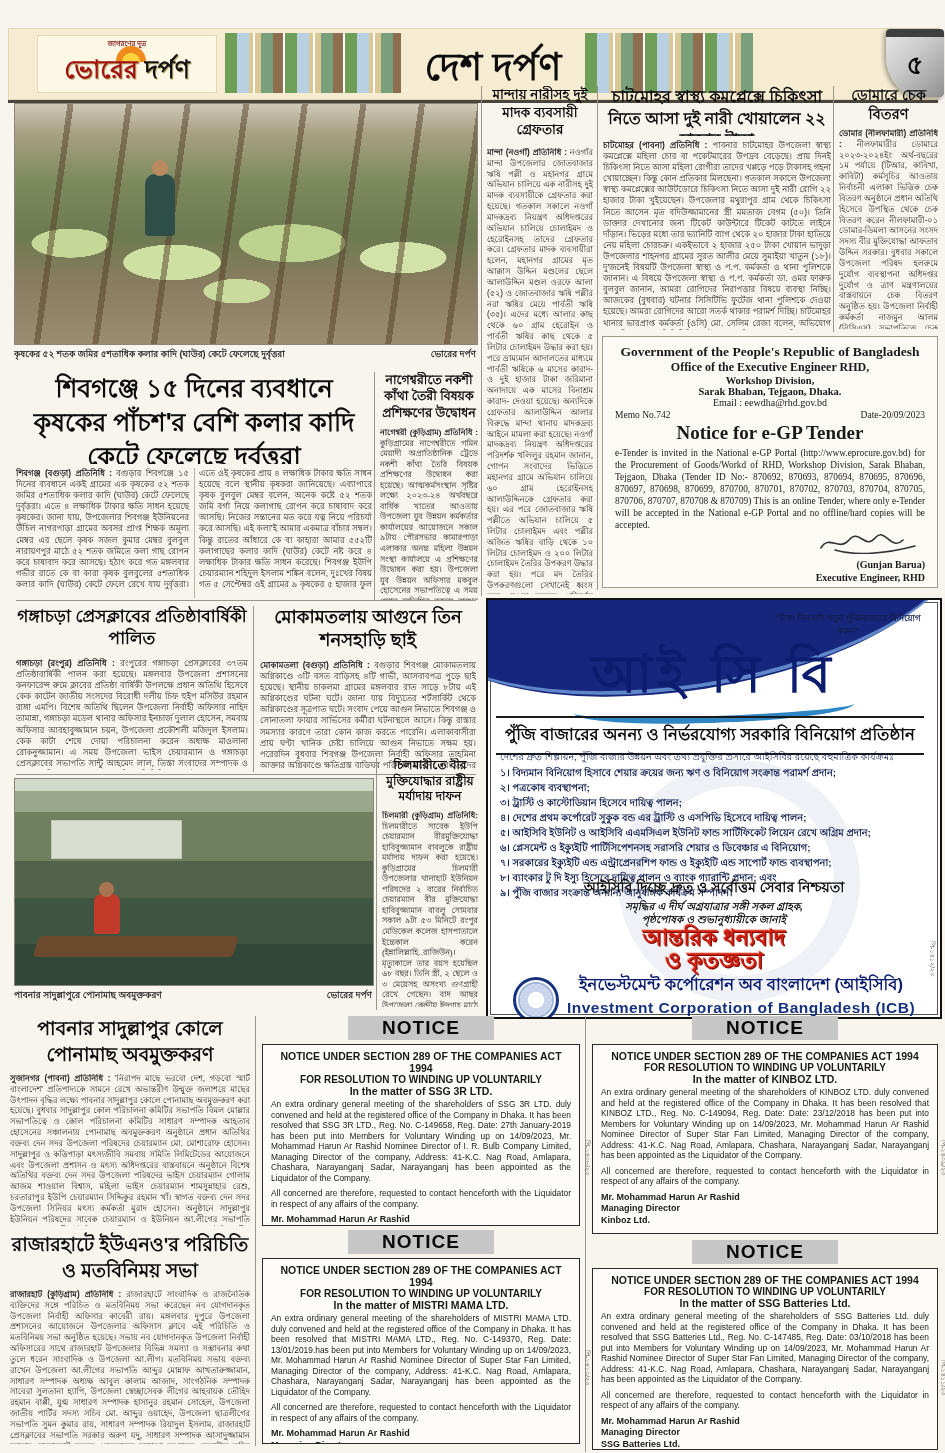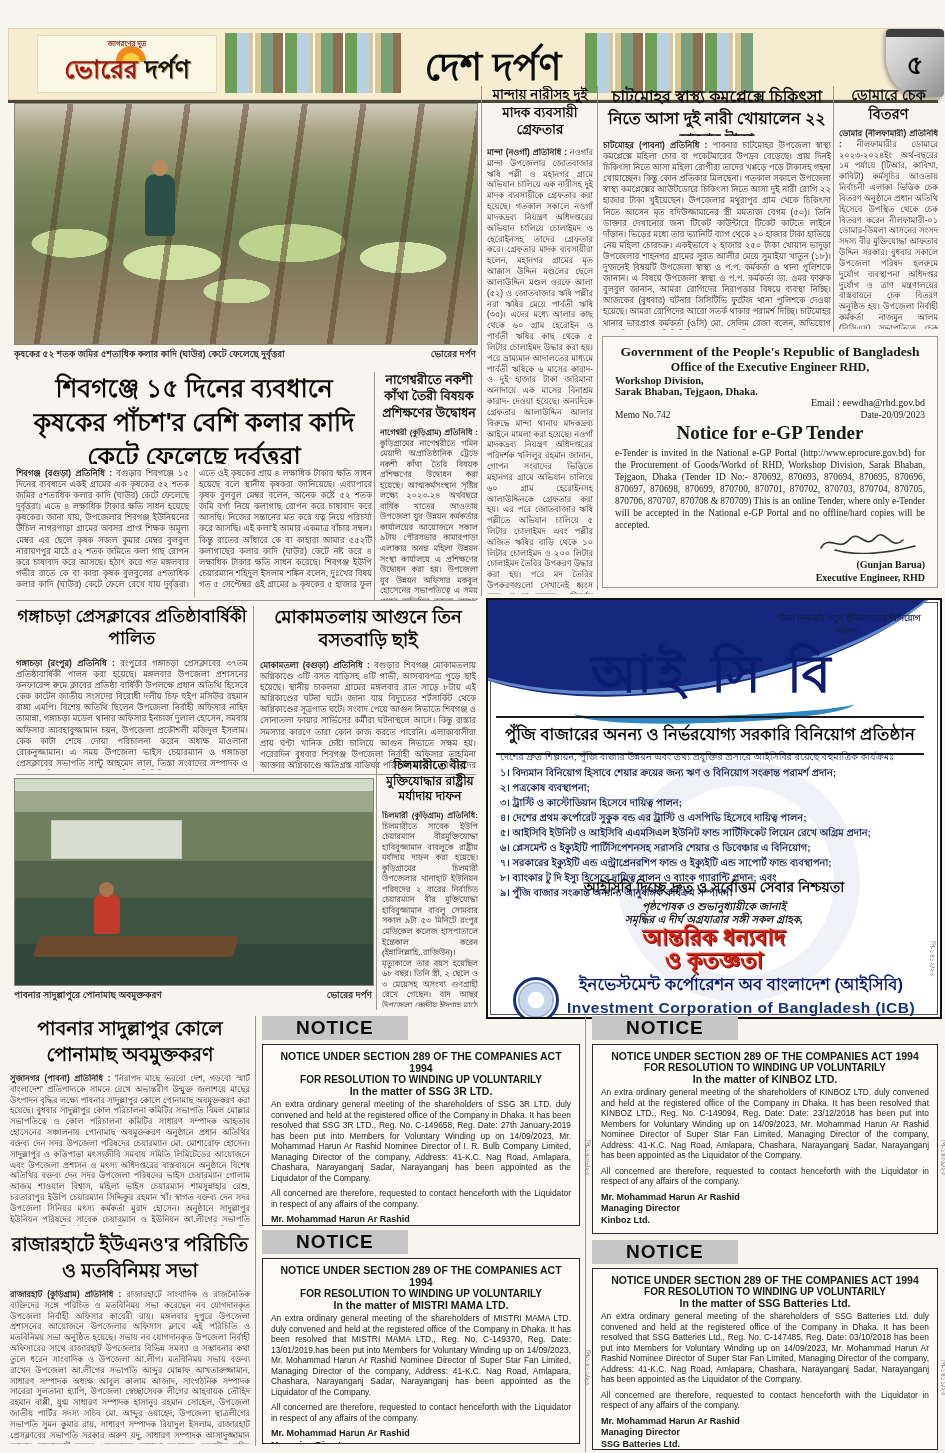--- a/index.html
+++ b/index.html
@@ -55,22 +55,22 @@
   .hl{font-weight:bold;color:#0c0c0c;text-align:center;overflow:hidden;}
   .body-txt{font-size:8.4px;line-height:1.32;text-align:justify;color:#222;overflow:hidden;}
   .dateline{font-weight:bold;}
   .cols2{column-count:2;column-gap:10px;column-rule:1px solid #b9b4a6;}
 
   
   .gov{position:absolute;left:602px;top:336px;width:336px;height:252px;border:1px solid #a09a8c;background:#fbfaf5;
        font-family:"Liberation Serif","DejaVu Serif",serif;padding:7px 12px;box-sizing:border-box;overflow:hidden;}
   .gov .g1{font-size:13.5px;font-weight:bold;text-align:center;}
   .gov .g2{font-size:12px;font-weight:bold;text-align:center;}
-  .gov .g3,.gov .g4{font-size:10.5px;font-weight:bold;}
-  .gov .gmail{font-size:10px;text-align:right;}
+  .gov .g3,.gov .g4{font-size:10.5px;font-weight:bold;text-align:center;}
+  .gov .gmail{font-size:10px;text-align:center;}
   .gov .gmemo{display:flex;justify-content:space-between;font-size:9.5px;margin-top:2px;}
   .gov .gtitle{font-size:19px;font-weight:bold;text-align:center;margin:2px 0 3px;}
   .gov .gbody{font-size:9.3px;line-height:1.3;text-align:justify;}
   .gov .gsig{text-align:right;margin-top:-2px;}
   .gov .gsign{font-size:10px;font-weight:bold;text-align:right;line-height:1.35;}
 
   
   .icb{position:absolute;left:486px;top:598px;width:452px;height:417px;background:#fff;border:2.5px solid #101010;
        box-shadow:inset 0 0 0 2px #fff, inset 0 0 0 3px #555;overflow:hidden;}
   .icb-curve{position:absolute;left:-70px;top:-128px;width:540px;height:218px;background:#16267d;border-radius:50%;transform:rotate(-9deg);}
@@ -91,21 +91,21 @@
   .icb-logo{width:40px;height:40px;border-radius:50%;border:3px solid #16327f;background:
             radial-gradient(circle,#fff 0 28%,#c8d5ec 29% 55%,#fff 56%);box-shadow:inset 0 0 0 2px #fff,inset 0 0 0 4px #9fb4d9;flex:0 0 auto;}
   .icb-org{text-align:center;}
   .icb-org .bn{font-size:16.5px;font-weight:bold;color:#0c1c6e;}
   .icb-org .en{font-size:15.5px;font-weight:bold;color:#16327f;letter-spacing:.5px;}
   .icb-org .ad{font-size:8.5px;font-weight:bold;color:#31405f;}
   .icb-mark{position:absolute;right:2px;bottom:40px;writing-mode:vertical-rl;font-size:6.5px;color:#555;}
   .watermark{position:absolute;left:130px;top:160px;width:190px;height:190px;border-radius:50%;border:26px solid rgba(28,58,138,.07);}
 
   
-  .nbanner{position:absolute;display:flex;}
+  .nbanner{position:absolute;display:flex;justify-content:center;}
   .nbanner span{background:#c6c6c6;color:#0b0b0b;font-weight:bold;font-size:19px;letter-spacing:1px;padding:0 34px;line-height:24px;}
   .nbox{position:absolute;background:#fdfcf8;border:1.5px solid #2a2a2a;padding:5px 8px;box-sizing:border-box;overflow:hidden;}
   .nbox .h1{font-size:10.5px;font-weight:bold;text-align:center;}
   .nbox .h2{font-size:10px;font-weight:bold;text-align:center;}
   .nbox .h3{font-size:10.5px;font-weight:bold;text-align:center;margin-bottom:2px;}
   .nbox p{font-size:8.4px;line-height:1.25;text-align:justify;margin:0 0 5px;color:#1c1c1c;}
   .nbox .sig{font-size:9px;font-weight:bold;line-height:1.3;}
   .vmark{position:absolute;writing-mode:vertical-rl;font-size:6.5px;color:#555;}
 
   .sep-mid{position:absolute;height:1px;background:#9a968c;}
@@ -208,21 +208,21 @@
   <div class="sep-mid" style="left:16px;top:600px;width:460px;"></div>
   <div class="abs" style="left:16px;top:606px;width:232px;height:166px;overflow:hidden;">
     <div class="hl" style="font-size:17px;line-height:1.3;height:48px;">গঙ্গাচড়া প্রেসক্লাবের প্রতিষ্ঠাবার্ষিকী পালিত</div>
     <div class="body-txt" style="height:112px;margin-top:4px;">
       <span class="dateline">গঙ্গাচড়া (রংপুর) প্রতিনিধি :</span>
       <span>রংপুরের গঙ্গাচড়া প্রেসক্লাবের ৩৭তম প্রতিষ্ঠাবার্ষিকী পালন করা হয়েছে। মঙ্গলবার উপজেলা প্রশাসনের কনফারেন্স রুমে ক্লাবের প্রতিষ্ঠা বার্ষিকী উপলক্ষে প্রধান অতিথি হিসেবে কেক কাটেন জাতীয় সংসদের বিরোধী দলীয় চিফ হুইপ মসিউর রহমান রাঙ্গা এমপি। বিশেষ অতিথি ছিলেন উপজেলা নির্বাহী অফিসার নাহিদ তামান্না, গঙ্গাচড়া মডেল থানার অফিসার ইনচার্জ দুলাল হোসেন, সমবায় অফিসার আবহাবুজ্জামান চয়ন, উপজেলা প্রকৌশলী মজিদুল ইসলাম। কেক কাটা শেষে দোয়া পরিচালনা করেন অধ্যক্ষ মাওলানা রোকনুজ্জামান। এ সময় উপজেলা ভাইস চেয়ারম্যান ও গঙ্গাচড়া প্রেসক্লাবের সভাপতি সান্টু আহমেদ লাল, তিস্তা সংবাদের সম্পাদক ও জেলা পরিষদ সদস্য এবং এমপি প্রতিনিধি মঞ্জুর ইসলাম, গঙ্গাচড়া প্রেসক্লাবের প্রতিষ্ঠাতা সদস্য কামরুজ্জামান বাদশা, উপদেষ্টা সদস্য স্বপন চৌধুরী, সাধারণ সম্পাদক আলী অভির সরকার বিজু, আব্দুল বারী স্বপন প্রমুখ উপস্থিত ছিলেন।</span>
     </div>
   </div>
   <div class="rule-v" style="left:253px;top:606px;height:166px;"></div>
   <div class="abs" style="left:260px;top:606px;width:216px;height:166px;overflow:hidden;">
-    <div class="hl" style="font-size:18px;line-height:1.3;height:50px;">মোকামতলায় আগুনে তিন বসতবাড়ি ছাই</div>
+    <div class="hl" style="font-size:18px;line-height:1.3;height:50px;">মোকামতলায় আগুনে তিন শনসহাড়ি ছাই</div>
     <div class="body-txt" style="height:108px;margin-top:4px;">
       <span class="dateline">মোকামতলা (বগুড়া) প্রতিনিধি :</span>
       <span>বগুড়ার শিবগঞ্জ মোকামতলায় অগ্নিকাণ্ডে ৩টি বসত বাড়িসহ ৪টি গাভী, আসবাবপত্র পুড়ে ছাই হয়েছে। স্থানীয় চাকলমা গ্রামের মঙ্গলবার রাত সাড়ে ৮টায় এই অগ্নিকাণ্ডের ঘটনা ঘটে। জানা যায় বিদ্যুতের শর্টসার্কিট থেকে অগ্নিকাণ্ডের সূত্রপাত ঘটে। সংবাদ পেয়ে আগুন নিভাতে শিবগঞ্জ ও সোনাতলা ফায়ার সার্ভিসের কর্মীরা ঘটনাস্থলে আসে। কিন্তু রাস্তার সমস্যার কারণে তারা কোন কাজ করতে পারেনি। এলাকাবাসীরা প্রায় ঘণ্টা খানিক চেষ্টা চালিয়ে আগুন নিভাতে সক্ষম হয়। পরেরদিন বুধবার শিবগঞ্জ উপজেলা নির্বাহী অফিসার তাহমিনা আক্তার অগ্নিকাণ্ডে ক্ষতিগ্রস্ত বাড়িঘর পরিদর্শন করেন। এবং তাদের মাঝে নগদ ২০ হাজার টাকা অনুদান ও শুকনা খাবার বিতরণ করেন। ক্ষতিগ্রস্তরা হলেন আব্দুল মান্নান (৫৫), মাহফুজার রহমান (৪২) ও মামুনুর হোসেন (৪০)।</span>
     </div>
   </div>
 
   <div class="sep-mid" style="left:16px;top:774px;width:460px;"></div>
   <div class="photo photo-fish" style="left:14px;top:778px;width:358px;height:206px;">
     <div class="crowd"></div>
     <div class="banner-ph"></div>
@@ -257,22 +257,22 @@
       <div>৩। ট্রাস্টি ও কাস্টোডিয়ান হিসেবে দায়িত্ব পালন;</div>
       <div>৪। দেশের প্রথম কর্পোরেট সুকুক বন্ড এর ট্রাস্টি ও এসপিভি হিসেবে দায়িত্ব পালন;</div>
       <div>৫। আইসিবি ইউনিট ও আইসিবি এএমসিএল ইউনিট ফান্ড সার্টিফিকেট লিয়েন রেখে অগ্রিম প্রদান;</div>
       <div>৬। প্লেসমেন্ট ও ইক্যুইটি পার্টিসিপেশনসহ সরাসরি শেয়ার ও ডিবেঞ্চার এ বিনিয়োগ;</div>
       <div>৭। সরকারের ইক্যুইটি এন্ড এন্ট্রাপ্রেনরশিপ ফান্ড ও ইক্যুইটি এন্ড সাপোর্ট ফান্ড ব্যবস্থাপনা;</div>
       <div>৮। ব্যাংকার টু দি ইস্যু হিসেবে দায়িত্ব পালন ও ব্যাংক গ্যারান্টি প্রদান; এবং</div>
       <div>৯। পুঁজি বাজার সংক্রান্ত অন্যান্য আনুষঙ্গিক কার্যক্রম সম্পাদন।</div>
     </div>
     <div class="icb-assure">আইসিবি দিচ্ছে দ্রুত ও সর্বোত্তম সেবার নিশ্চয়তা</div>
     <div class="icb-greet">
+      <div>সমৃদ্ধির এ দীর্ঘ অগ্রযাত্রার সঙ্গী সকল গ্রাহক,</div>
       <div>পৃষ্ঠপোষক ও শুভানুধ্যায়ীকে জানাই</div>
-      <div>সমৃদ্ধির এ দীর্ঘ অগ্রযাত্রার সঙ্গী সকল গ্রাহক,</div>
     </div>
     <div class="icb-thanks">
       <div>আন্তরিক ধন্যবাদ</div>
       <div>ও কৃতজ্ঞতা</div>
     </div>
     <div class="icb-footer">
       <div class="icb-logo"></div>
       <div class="icb-org">
         <div class="bn">ইনভেস্টমেন্ট কর্পোরেশন অব বাংলাদেশ (আইসিবি)</div>
         <div class="en">Investment Corporation of Bangladesh (ICB)</div>

